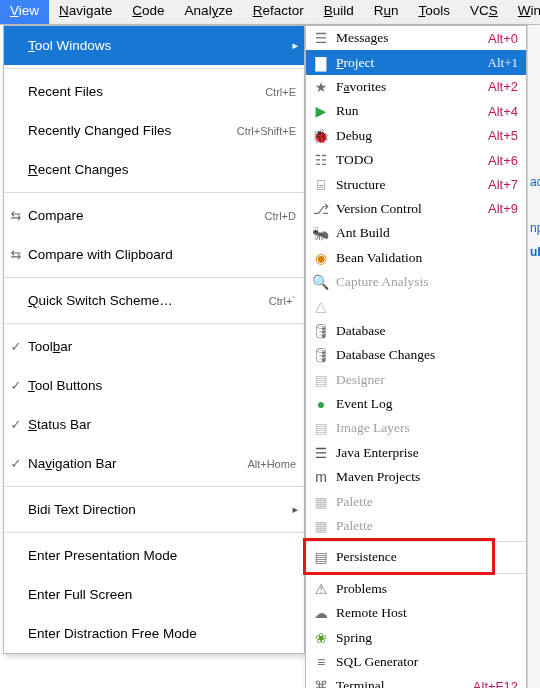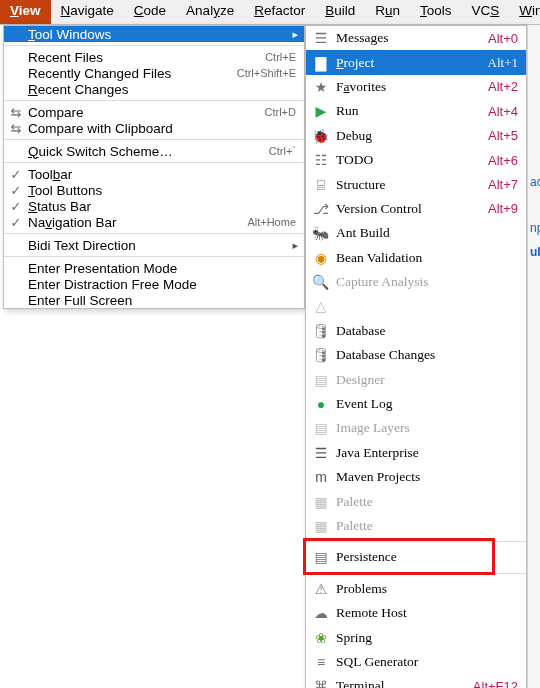--- a/index.html
+++ b/index.html
@@ -19,40 +19,39 @@
     align-items: stretch;
     border-bottom: 1px solid #bdbdbd;
     background: #f0f0f0;
     white-space: nowrap;
   }
   .menubar-item {
     padding: 3px 10px 0 10px;
     cursor: default;
   }
   .menubar-item.active {
-    background: #c2410c;
+    background: #3b82f6;
     color: #fff;
-    font-weight: bold;
   }
   .u { text-decoration: underline; }
 
   
   .dropdown {
     position: absolute;
     top: 25px;
     left: 3px;
     width: 302px;
     background: #fff;
     border: 1px solid #bdbdbd;
     box-shadow: 2px 2px 6px rgba(0,0,0,.2);
   }
   .menu-row {
     display: flex;
     align-items: center;
-    height: 16px;
+    height: 39px;
     padding: 0 8px 0 24px;
     position: relative;
   }
   .menu-row.highlight {
     background: #1877d3;
     color: #fff;
   }
   .menu-row .label { flex: 1 1 auto; white-space: nowrap; }
   .menu-row .shortcut { color: #6a6a6a; font-size: 11px; padding-left: 8px; }
   .menu-row .glyph {
@@ -193,24 +192,24 @@
     <div class="sep"></div>
     <div class="menu-row">
       <span class="label">Bidi Text Direction</span>
       <span class="arrow">▸</span>
     </div>
     <div class="sep"></div>
     <div class="menu-row">
       <span class="label">Enter Presentation Mode</span>
     </div>
     <div class="menu-row">
+      <span class="label">Enter Full Screen</span>
+    </div>
+    <div class="menu-row">
       <span class="label">Enter Distraction Free Mode</span>
-    </div>
-    <div class="menu-row">
-      <span class="label">Enter Full Screen</span>
     </div>
   </div>
 
 <div class="submenu" id="submenu">
     <div class="sub-row">
       <span class="ic" style="color: rgb(115, 115, 115);">☰</span>
       <span class="label">Messages</span>
       <span class="shortcut">Alt+0</span>
     </div>
     <div class="sub-row highlight">

